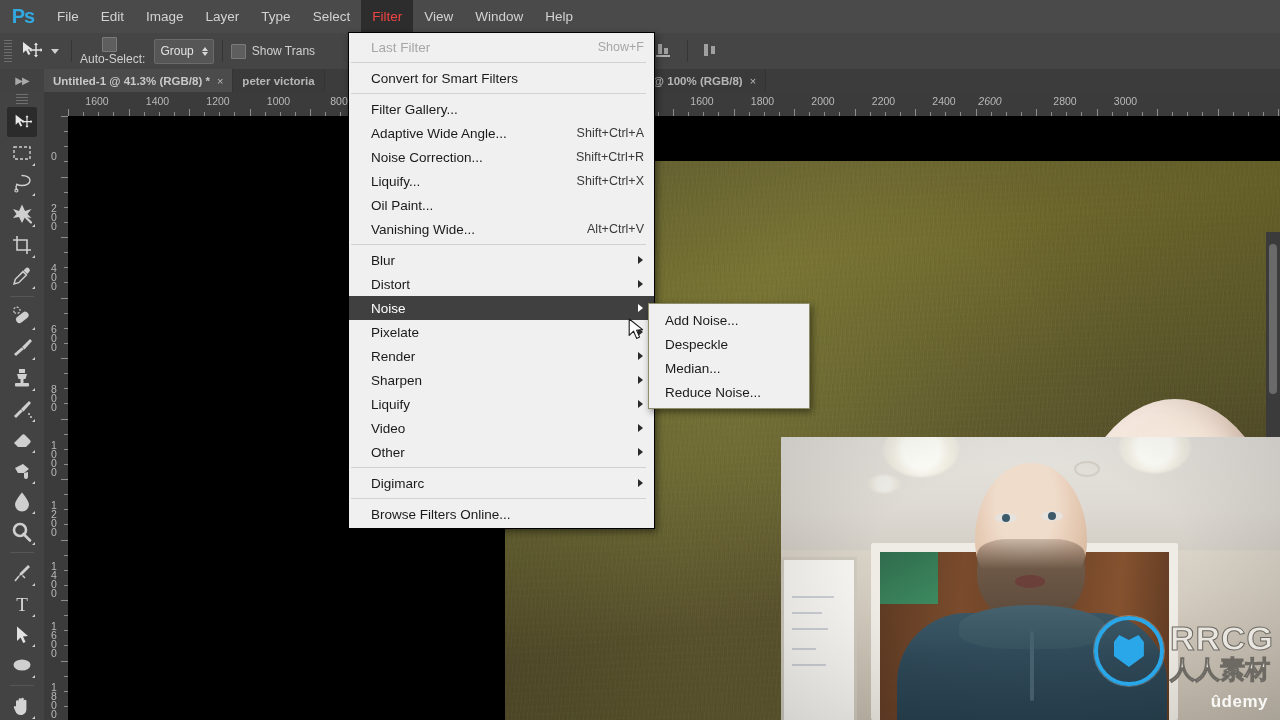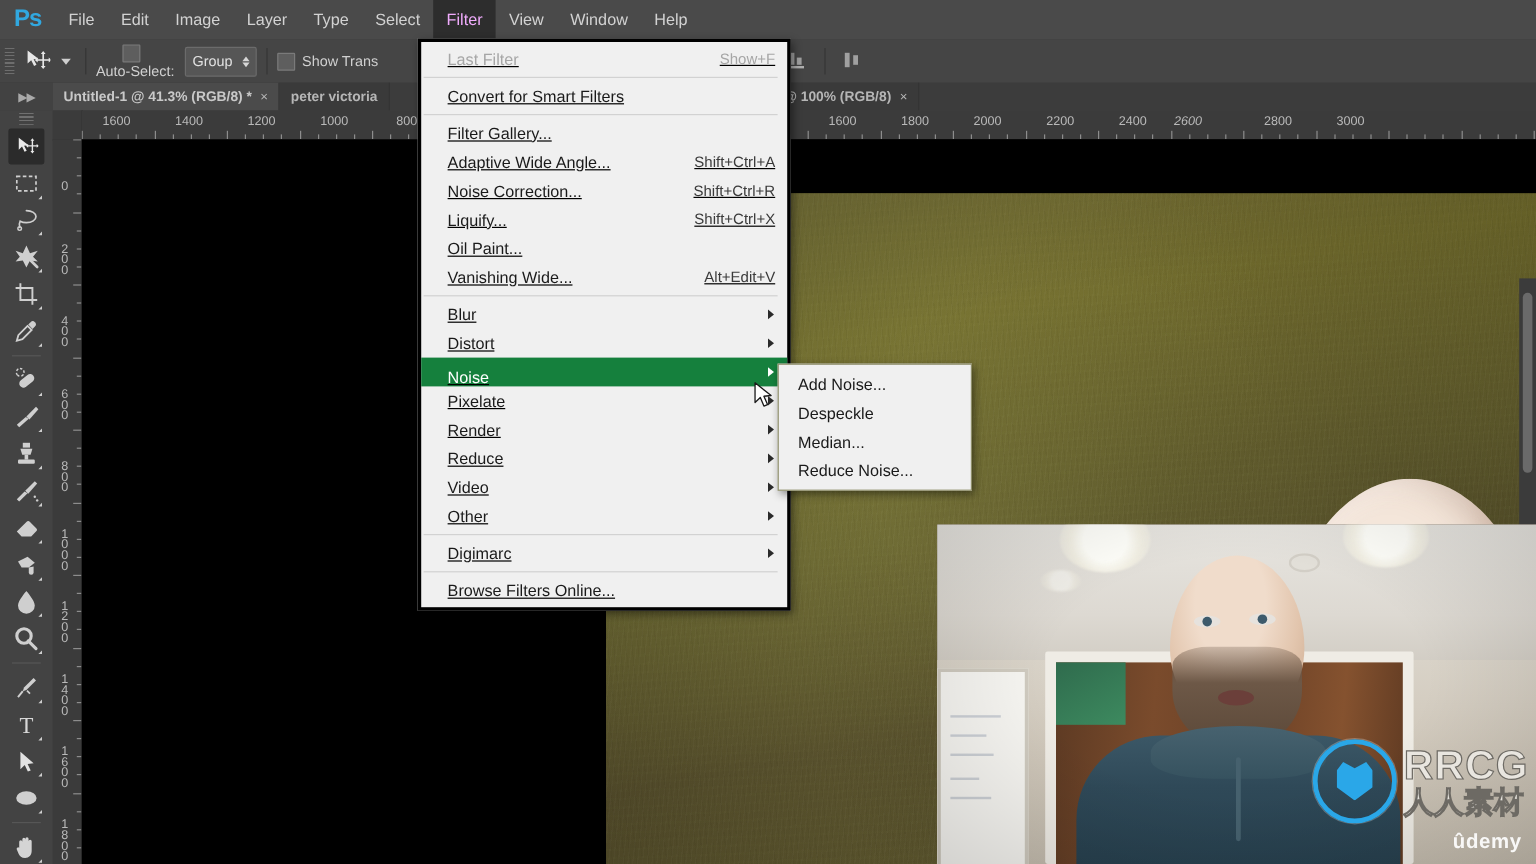--- a/index.html
+++ b/index.html
@@ -19,21 +19,21 @@
   }
   .ps-logo{
     width:46px;height:33px;display:flex;align-items:center;justify-content:center;
     color:#31a8e0;font-size:20px;font-weight:bold;letter-spacing:-1px;
     font-family:"Liberation Sans", sans-serif;
   }
   .menu-item{
     padding:0 11px;height:33px;line-height:33px;
     color:#d2d2d2;font-size:13.5px;cursor:default;white-space:nowrap;
   }
-  .menu-item.active{background:#2d2d2d;color:#f0abfc;}
+  .menu-item.active{background:#2d2d2d;color:#ef4444;}
 
   
   .optionsbar{
     position:absolute;left:0;top:33px;width:1280px;height:36px;
     background:#454545;display:flex;align-items:center;
     border-bottom:1px solid #333;
   }
   .grip{
     width:8px;height:22px;margin-left:4px;margin-right:4px;
     background:repeating-linear-gradient(to bottom,#6e6e6e 0 1px,transparent 1px 3px);
@@ -182,30 +182,30 @@
 
   
   .scroll-v{
     position:absolute;right:0;top:116px;width:14px;height:604px;background:#3b3b3b;
   }
   .scroll-v .thumb{position:absolute;left:3px;top:12px;width:8px;height:150px;background:#6a6a6a;border-radius:4px;}
 
   
   .dropdown{
     position:absolute;left:348px;top:32px;width:305px;
-    background:#f0f0f0;border:3px solid #000000;
+    background:#f0f0f0;border:1px solid #000000;
     box-shadow:2px 3px 7px rgba(0,0,0,.45);
-    padding:2px 0;z-index:40;text-decoration:underline;
+    padding:2px 0;z-index:40;
   }
   .mi{
     position:relative;height:24px;display:flex;align-items:center;
     padding:0 10px 0 22px;color:#1a1a1a;font-size:13.5px;white-space:nowrap;
   }
   .mi.dim{color:#a6a6a6;}
-  .mi.hl{background:#15803d;color:#fff;align-items:flex-end;}
+  .mi.hl{background:#404040;color:#fff;}
   .mi .accel{margin-left:auto;padding-left:24px;font-size:12.5px;color:#3a3a3a;}
   .mi.dim .accel{color:#a6a6a6;}
   .mi .arrow{
     position:absolute;right:11px;top:50%;margin-top:-4px;width:0;height:0;
     border-top:4px solid transparent;border-bottom:4px solid transparent;
     border-left:5px solid #2a2a2a;
   }
   .mi.hl .arrow{border-left-color:#ffffff;}
   .msep{height:1px;background:#d2d2d2;margin:3px 8px 3px 2px;}
 
@@ -847,21 +847,21 @@
       </div>
       <div class="mi">
         <span>Liquify...</span>
         <span class="accel">Shift+Ctrl+X</span>
       </div>
       <div class="mi">
         <span>Oil Paint...</span>
       </div>
       <div class="mi">
         <span>Vanishing Wide...</span>
-        <span class="accel">Alt+Edit+V</span>
+        <span class="accel">Alt+Ctrl+V</span>
       </div>
       <div class="msep"></div>
       <div class="mi">
         <span>Blur</span>
         <span class="arrow"></span>
       </div>
       <div class="mi">
         <span>Distort</span>
         <span class="arrow"></span>
       </div>
@@ -871,21 +871,25 @@
       </div>
       <div class="mi">
         <span>Pixelate</span>
         <span class="arrow"></span>
       </div>
       <div class="mi">
         <span>Render</span>
         <span class="arrow"></span>
       </div>
       <div class="mi">
-        <span>Reduce</span>
+        <span>Sharpen</span>
+        <span class="arrow"></span>
+      </div>
+      <div class="mi">
+        <span>Liquify</span>
         <span class="arrow"></span>
       </div>
       <div class="mi">
         <span>Video</span>
         <span class="arrow"></span>
       </div>
       <div class="mi">
         <span>Other</span>
         <span class="arrow"></span>
       </div>

